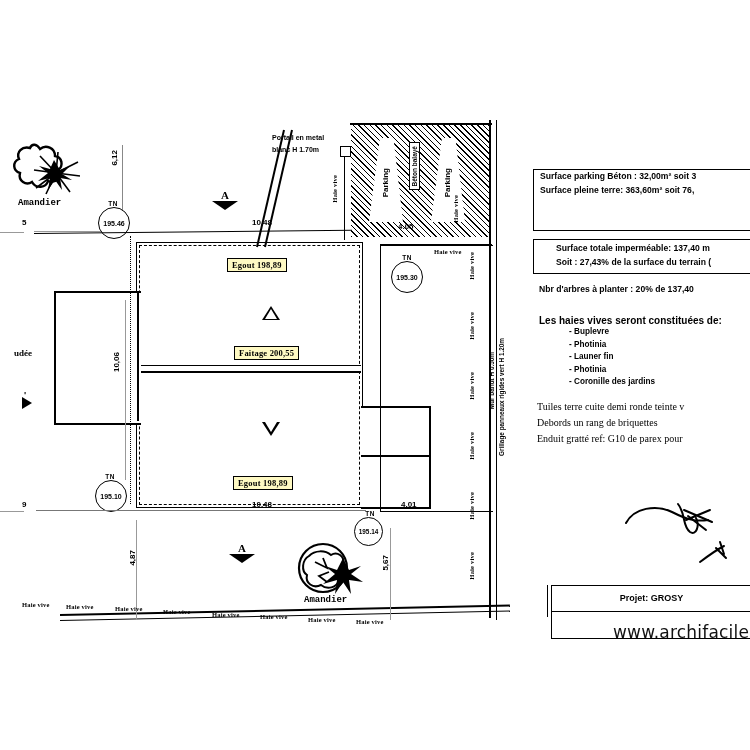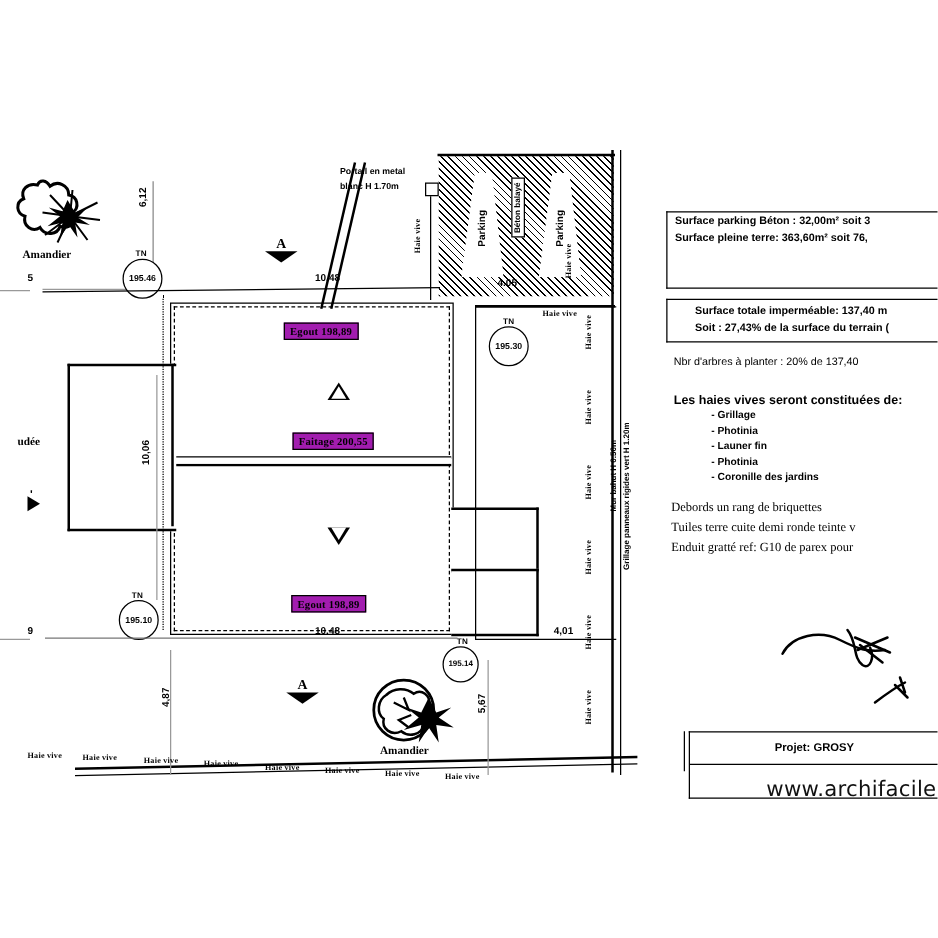--- a/index.html
+++ b/index.html
@@ -9,21 +9,21 @@
   .vtext{writing-mode:vertical-rl;transform:rotate(180deg);white-space:nowrap;}
   .bold{font-weight:bold;}
 
   
   .bline{position:absolute;background:#000;}
 
   
   .bld-dash{position:absolute;border:1px dashed #000;}
 
   
-  .chip{position:absolute;border:1.4px solid #000;background:#a21caf;
+  .chip{position:absolute;border:1.4px solid #000;background:#fef9c3;
         font-size:8.5px;font-weight:bold;padding:1px 4px;
         font-family:"Liberation Serif",serif;white-space:nowrap;
         letter-spacing:.2px;}
 
   
   .tn-wrap{position:absolute;text-align:center;}
   .tn-lbl{font-size:6.5px;font-weight:bold;letter-spacing:.3px;}
   .tn-circ{width:30px;height:30px;border:1.5px solid #000;border-radius:50%;
            display:flex;align-items:center;justify-content:center;
            font-size:7px;font-weight:bold;background:#fff;}
@@ -64,21 +64,21 @@
   .haie{position:absolute;font-size:6.5px;font-weight:bold;
         font-family:"Liberation Serif",serif;white-space:nowrap;
         letter-spacing:.2px;}
 
   
   .panel{position:absolute;border-top:1.6px solid #000;border-bottom:1.6px solid #000;
          border-left:1.6px solid #000;background:#fff;overflow:hidden;}
   .panel .ln{font-size:8.6px;font-weight:bold;white-space:nowrap;
              line-height:13.5px;padding-left:6px;}
 
-  .plain{position:absolute;font-size:8.6px;font-weight:normal;white-space:nowrap;}
+  .plain{position:absolute;font-size:8.6px;font-weight:bold;white-space:nowrap;}
 
   .hedgelist{position:absolute;}
   .hedgelist .hd{font-size:10px;font-weight:bold;white-space:nowrap;}
   .hedgelist .it{font-size:8.2px;font-weight:bold;white-space:nowrap;
                  padding-left:30px;line-height:12.5px;}
 
   .specs{position:absolute;font-family:"Liberation Serif",serif;}
   .specs div{font-size:10px;white-space:nowrap;line-height:16px;}
 
   
@@ -87,21 +87,21 @@
             letter-spacing:.3px;padding-top:5px;}
   .cart-sub{font-size:9px;font-weight:bold;text-align:center;padding-top:7px;}
 
   
   .wm{position:absolute;font-size:17px;color:#111;
       font-family:"DejaVu Sans",sans-serif;letter-spacing:.2px;}
 
   
   .tree{position:absolute;}
   .tree-lbl{position:absolute;font-size:9px;font-weight:bold;
-            font-family:Liberation Serif, serif;white-space:nowrap;}
+            font-family:Liberation Mono, monospace;white-space:nowrap;}
 
   .ann{position:absolute;font-size:7px;font-weight:bold;white-space:nowrap;
        font-family:"Liberation Sans",sans-serif;}
 </style>
 </head>
 <body>
 
 <div id="sheet">
 
   <div class="bline" style="left:60px;top:614px;width:450px;height:2px;transform:rotate(-1.2deg);transform-origin:left center;"></div>
@@ -205,21 +205,21 @@
   <div class="bline" style="left:125px;top:300px;width:1px;height:180px;background:#999;"></div>
 
   <div style="position:absolute;left:130px;top:236px;width:0;height:268px;
               border-left:1.6px dotted #000;"></div>
 
   <div style="position:absolute;left:361px;top:406px;width:68px;height:48px;
               border:2px solid #000;border-left:none;background:#fff;"></div>
   <div style="position:absolute;left:361px;top:455px;width:68px;height:50px;
               border:2px solid #000;border-left:none;background:#fff;"></div>
 
-  <div class="dim" style="left:443px;top:500px;">4,01</div>
+  <div class="dim" style="left:401px;top:500px;">4,01</div>
 
   <div style="position:absolute;left:380px;top:245px;width:112px;height:265px;
               border:1.6px solid #000;border-right:none;background:transparent;"></div>
   <div class="bline" style="left:380px;top:244px;width:112px;height:1.8px;"></div>
 
   <div class="tn-wrap" style="left:387px;top:254px;width:40px;">
     <div class="tn-lbl">TN</div>
     <div class="tn-circ" style="margin-left:4px;">195.30</div>
   </div>
 
@@ -295,30 +295,30 @@
 
   <div class="panel" style="left:533px;top:239px;width:217px;height:33px;padding-left:16px;">
     <div class="ln" style="padding-top:2px;">Surface totale imperméable: 137,40 m</div>
     <div class="ln">Soit : 27,43% de la surface du terrain (</div>
   </div>
 
   <div class="plain" style="left:539px;top:284px;">Nbr d'arbres à planter : 20% de 137,40</div>
 
   <div class="hedgelist" style="left:539px;top:315px;">
     <div class="hd">Les haies vives seront constituées de:</div>
-    <div class="it">- Grillage</div>
+    <div class="it">- Buplevre</div>
     <div class="it">- Photinia</div>
     <div class="it">- Launer fin</div>
     <div class="it">- Photinia</div>
     <div class="it">- Coronille des jardins</div>
   </div>
 
   <div class="specs" style="left:537px;top:399px;">
+    <div>Tuiles terre cuite demi ronde teinte v</div>
     <div>Debords un rang de briquettes</div>
-    <div>Tuiles terre cuite demi ronde teinte v</div>
     <div>Enduit gratté ref: G10 de parex pour</div>
   </div>
 
   <svg width="130" height="90" style="position:absolute;left:620px;top:490px;">
     <g fill="none" stroke="#000" stroke-width="2" stroke-linecap="round">
       <path d="M6 33 C14 18,36 14,52 22 C66 29,74 32,88 30"></path>
       <path d="M58 14 C66 24,62 36,70 42 C76 46,80 36,76 28"></path>
       <path d="M64 20 L92 32 M66 30 L90 20 M68 26 L86 40"></path>
       <path d="M80 72 C88 66,96 60,104 56 M96 58 L106 68 M100 52 L104 64"></path>
     </g>

